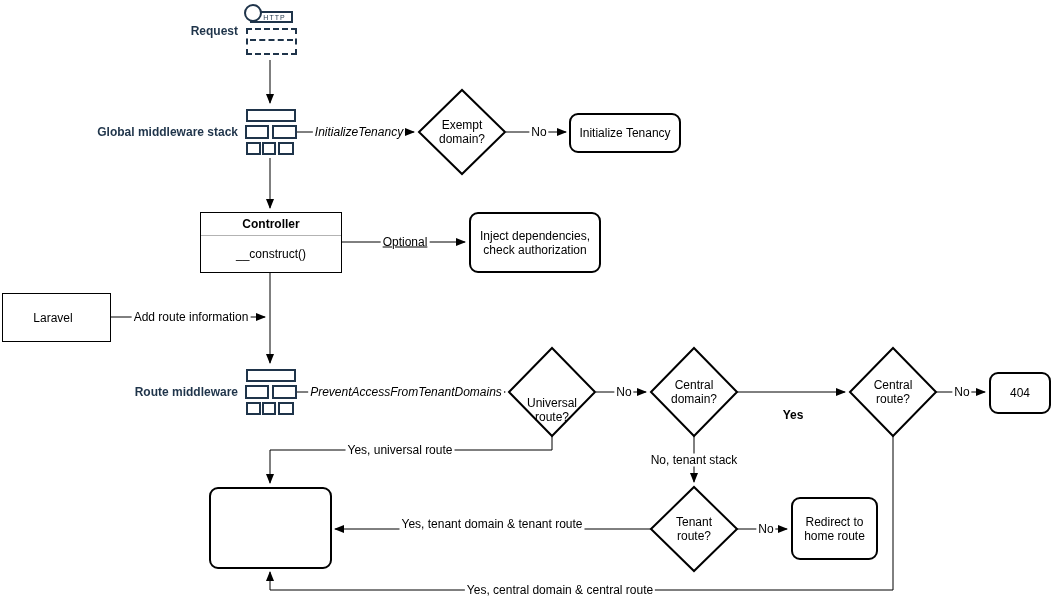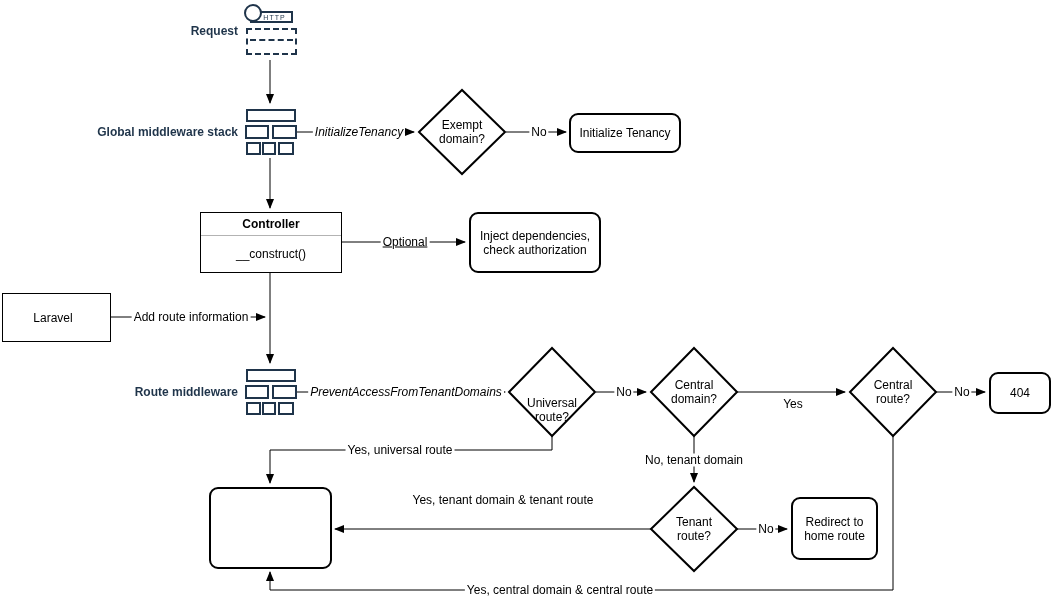--- a/index.html
+++ b/index.html
@@ -148,21 +148,21 @@
   <div class="ntext" style="left:990px;top:373px;width:60px;height:40px;">404</div>
   <div class="ntext" style="left:664px;top:511px;width:60px;height:36px;">Tenant route?</div>
   <div class="ntext" style="left:796px;top:498px;width:77px;height:61px;">Redirect to home route</div>
 
   <span class="elabel it" style="left:359px;top:132px;">InitializeTenancy</span>
   <span class="elabel" style="left:539px;top:132px;">No</span>
   <span class="elabel" style="left:405px;top:242px;text-decoration:underline;">Optional</span>
   <span class="elabel" style="left:191px;top:317px;">Add route information</span>
   <span class="elabel it" style="left:406px;top:392px;">PreventAccessFromTenantDomains</span>
   <span class="elabel" style="left:624px;top:392px;">No</span>
-  <span class="elabel" style="left:793px;top:404px;">Yes</span>
+  <span class="elabel" style="left:793px;top:415px;font-weight:bold;">Yes</span>
   <span class="elabel" style="left:962px;top:392px;">No</span>
   <span class="elabel" style="left:400px;top:450px;">Yes, universal route</span>
-  <span class="elabel" style="left:694px;top:460px;">No, tenant domain</span>
+  <span class="elabel" style="left:694px;top:460px;">No, tenant stack</span>
   <span class="elabel" style="left:766px;top:529px;">No</span>
-  <span class="elabel" style="left:492px;top:500px;margin-left:11px;">Yes, tenant domain &amp; tenant route</span>
+  <span class="elabel" style="left:492px;top:524px;">Yes, tenant domain &amp; tenant route</span>
   <span class="elabel" style="left:560px;top:590px;">Yes, central domain &amp; central route</span>
 
 </div>
 
 </body></html>

